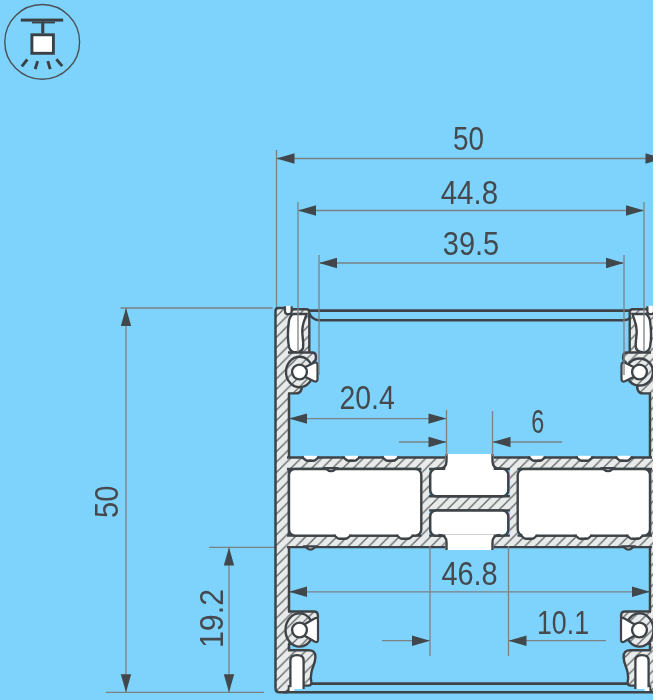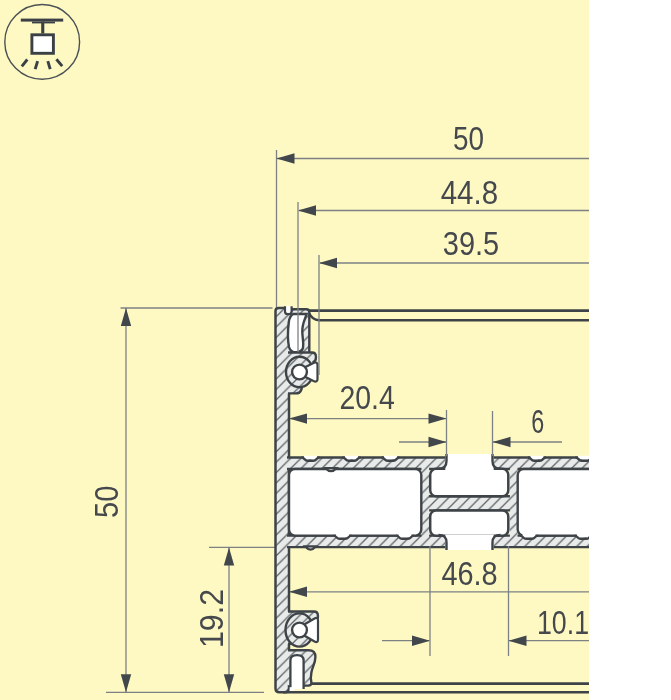--- a/index.html
+++ b/index.html
@@ -1,16 +1,16 @@
 <!DOCTYPE html>
 <html><head>
 <meta charset="utf-8">
 <style>
   html,body{margin:0;padding:0;background:#ffffff;}
-  #stage{position:relative;width:589px;height:700px;background:#fef9c3;overflow:hidden;}
+  #stage{position:relative;width:653px;height:700px;background:#7dd3fc;overflow:hidden;}
   svg{display:block;}
   text{font-family:"Liberation Sans",sans-serif;fill:#45494d;}
 </style>
 </head>
 <body>
 <div id="stage">
 <svg width="671" height="700" viewBox="0 0 671 700">
 <defs>
   <pattern id="hatch" patternUnits="userSpaceOnUse" width="10.4" height="10.4">
     <rect width="10.4" height="10.4" fill="#e9eaea"></rect>

